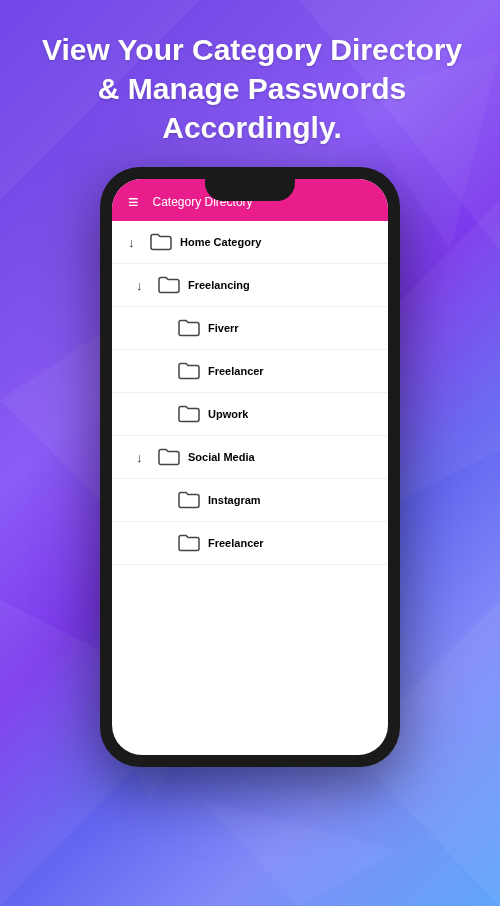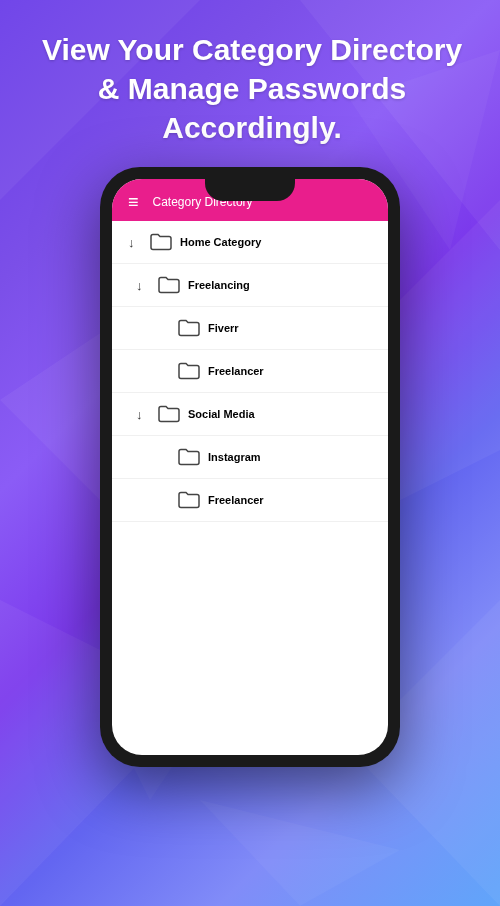--- a/index.html
+++ b/index.html
@@ -214,20 +214,29 @@
         </div>
         <div class="list-item level-2">
           <span style="width:14px;flex-shrink:0;display:inline-block;"></span>
       <span class="folder-icon">
         <svg class="folder-svg" viewBox="0 0 22 18" fill="none" xmlns="http://www.w3.org/2000/svg">
           <path d="M1 3.5C1 2.4 1.9 1.5 3 1.5H8L10 3.5H19C20.1 3.5 21 4.4 21 5.5V14.5C21 15.6 20.1 16.5 19 16.5H3C1.9 16.5 1 15.6 1 14.5V3.5Z" stroke="#444" stroke-width="1.5" fill="none"></path>
         </svg>
       </span>
           <span class="item-label">Freelancer</span>
         </div>
+        <div class="list-item level-2">
+          <span style="width:14px;flex-shrink:0;display:inline-block;"></span>
+      <span class="folder-icon">
+        <svg class="folder-svg" viewBox="0 0 22 18" fill="none" xmlns="http://www.w3.org/2000/svg">
+          <path d="M1 3.5C1 2.4 1.9 1.5 3 1.5H8L10 3.5H19C20.1 3.5 21 4.4 21 5.5V14.5C21 15.6 20.1 16.5 19 16.5H3C1.9 16.5 1 15.6 1 14.5V3.5Z" stroke="#444" stroke-width="1.5" fill="none"></path>
+        </svg>
+      </span>
+          <span class="item-label">Upwork</span>
+        </div>
         <div class="list-item level-1">
           <span class="arrow-icon">↓</span>
       <span class="folder-icon">
         <svg class="folder-svg" viewBox="0 0 22 18" fill="none" xmlns="http://www.w3.org/2000/svg">
           <path d="M1 3.5C1 2.4 1.9 1.5 3 1.5H8L10 3.5H19C20.1 3.5 21 4.4 21 5.5V14.5C21 15.6 20.1 16.5 19 16.5H3C1.9 16.5 1 15.6 1 14.5V3.5Z" stroke="#444" stroke-width="1.5" fill="none"></path>
         </svg>
       </span>
           <span class="item-label parent">Social Media</span>
         </div>
         <div class="list-item level-2">

